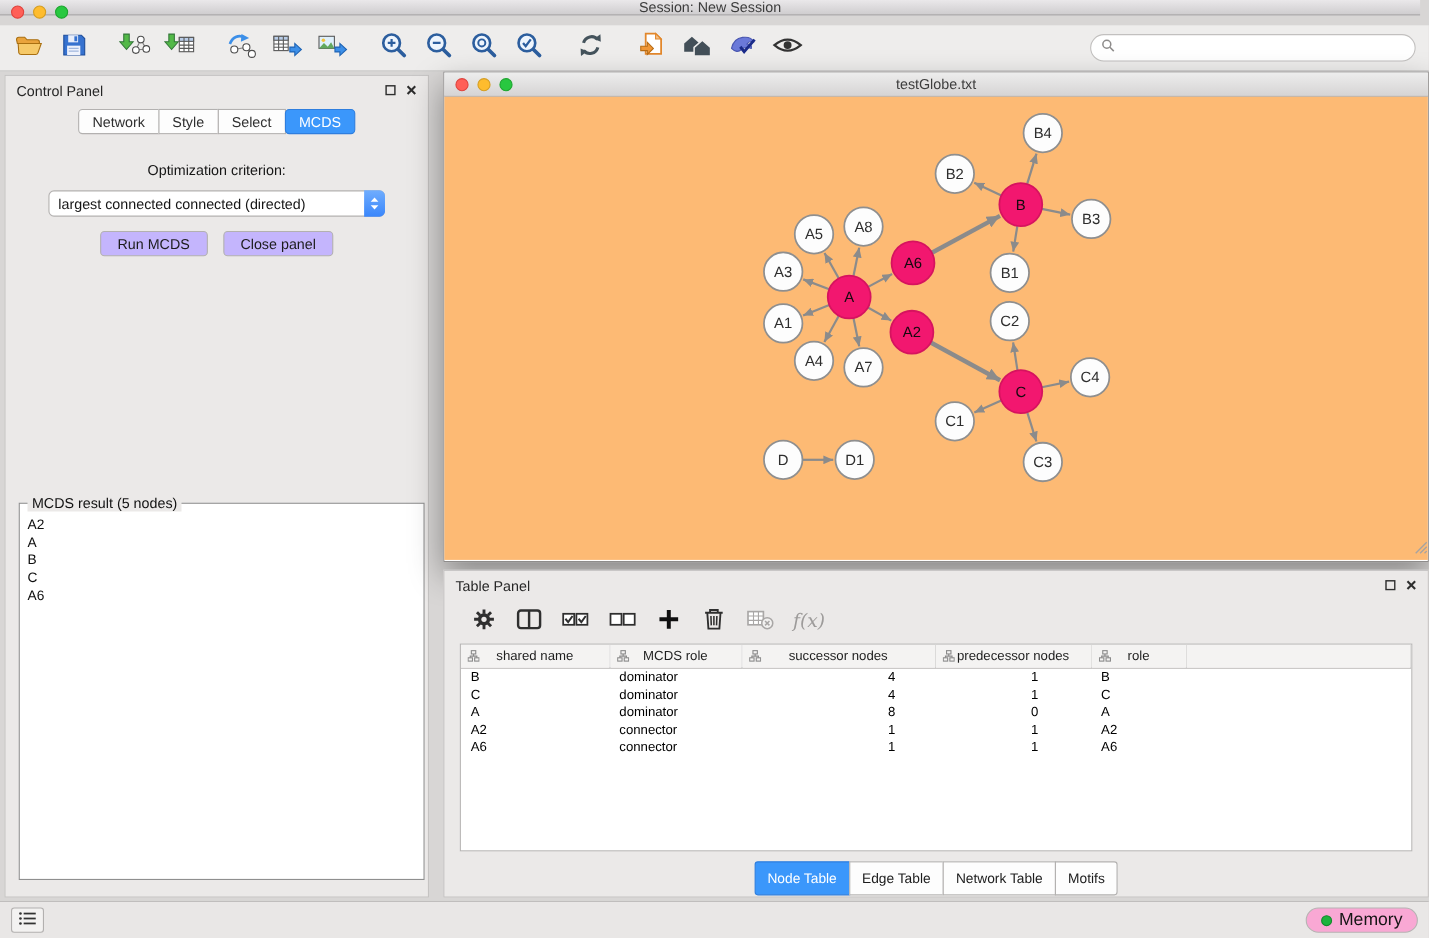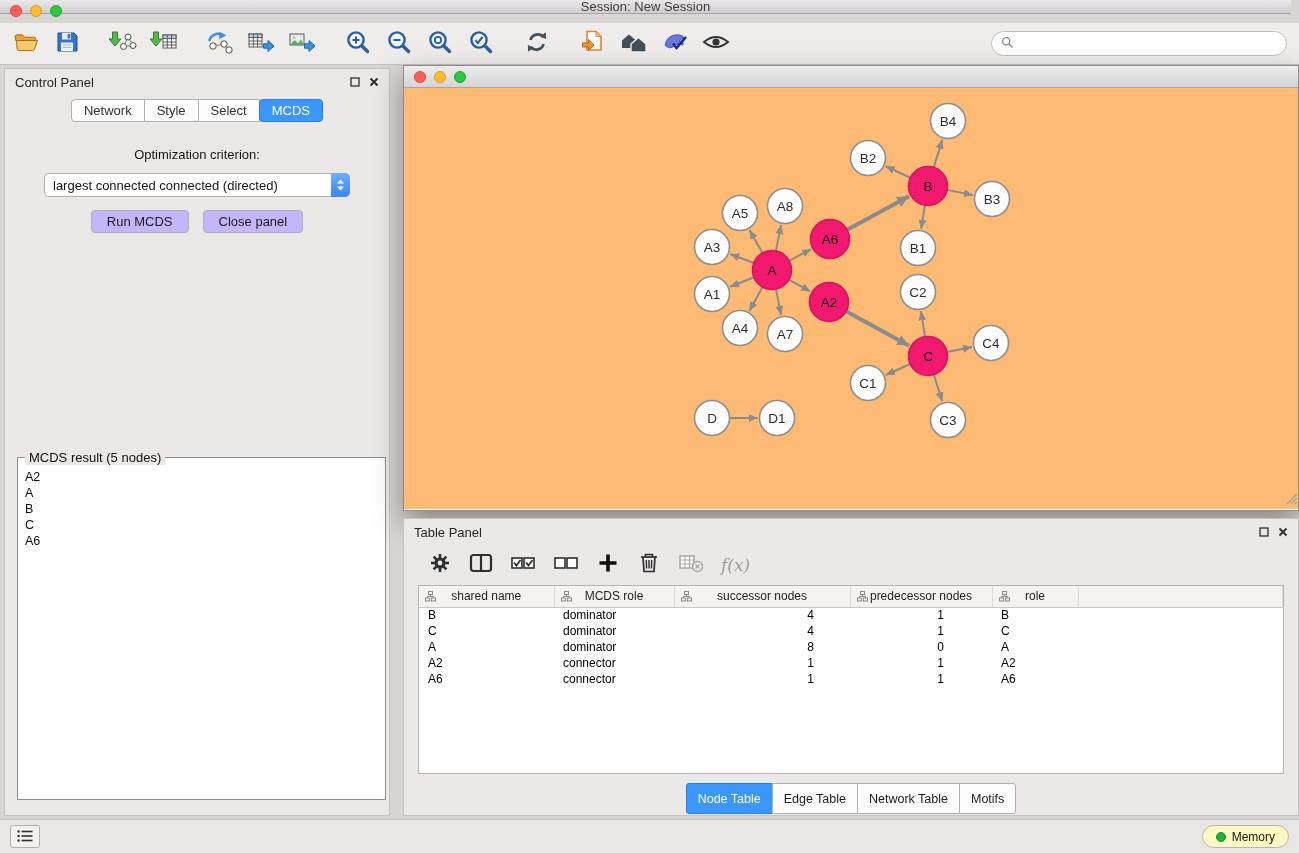--- a/index.html
+++ b/index.html
@@ -78,22 +78,22 @@
   .tp-tab { height:31px; padding:0 11px; font-size:12.5px; background:#fdfdfd; border:1px solid #b3b1b0; color:#1c1c1c; margin-left:-1px; }
   .tp-tab:first-child { border-radius:3px 0 0 3px; margin-left:0; }
   .tp-tab:last-child { border-radius:0 3px 3px 0; }
   .tp-tab.active { background:#3b97fb; border-color:#2e7ede; color:#fff; }
 
   
   .statusbar { position:absolute; left:0; right:0; bottom:0; height:34px; background:#e9e7e6;
     border-top:1px solid #c0bebd; display:flex; align-items:center; padding:0 10px; }
   .sb-left-btn { width:30px; height:23px; border:1px solid #b2b0af; border-radius:3px; background:#f3f2f1;
     display:flex; align-items:center; justify-content:center; }
-  .memory-btn { margin-left:auto; height:23px; border:1px solid #b6b4b3; border-radius:12px; background:#fef9c3;
-    display:flex; align-items:center; gap:6px; padding:0 13px; font-size:12px; color:#151515; }
+  .memory-btn { margin-left:auto; height:23px; border:1px solid #b6b4b3; border-radius:12px; background:#f9a8d4;
+    display:flex; align-items:center; gap:6px; padding:0 13px; font-size:16px; color:#151515; }
   .mem-dot { width:10px; height:10px; border-radius:50%; background:#1db33c; border:1px solid #138a2c; }
 </style>
 </head>
 <body>
 
 <div class="app">
 
   <div class="titlebar">
     <div class="traffic">
       <span class="tl red"></span>
@@ -302,20 +302,21 @@
     </div>
   </div>
 
   <div class="network-window">
     <div class="nw-titlebar">
       <div class="traffic">
         <span class="tl red"></span>
         <span class="tl yellow"></span>
         <span class="tl green"></span>
       </div>
+      <span class="title-text">testGlobe.txt</span>
     </div>
     <div class="nw-canvas">
       <svg id="graph-svg" width="894" height="421" viewBox="0 0 894 421" font-family="Liberation Sans, sans-serif">
         <defs>
           <marker id="arr-s" markerUnits="userSpaceOnUse" markerWidth="9" markerHeight="8" refX="9" refY="4" orient="auto">
               <path d="M0 0 L9 4 L0 8 z" fill="#8b8b8b"></path>
             </marker>
           <marker id="arr-l" markerUnits="userSpaceOnUse" markerWidth="12" markerHeight="11" refX="12" refY="5.5" orient="auto">
               <path d="M0 0 L12 5.5 L0 11 z" fill="#8b8b8b"></path>
             </marker>

